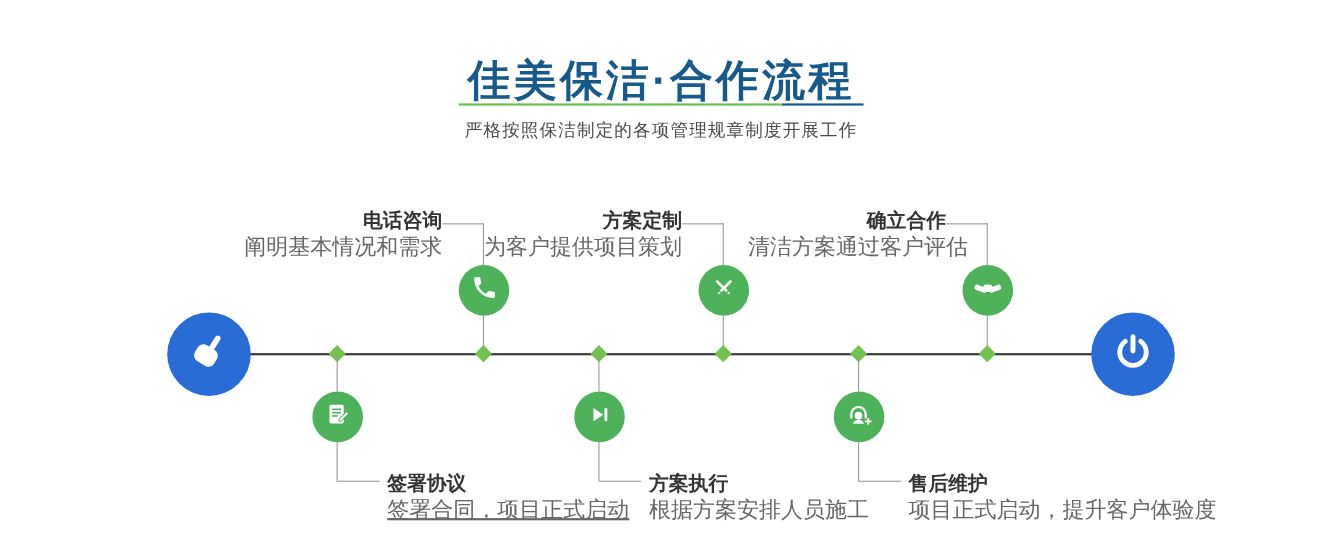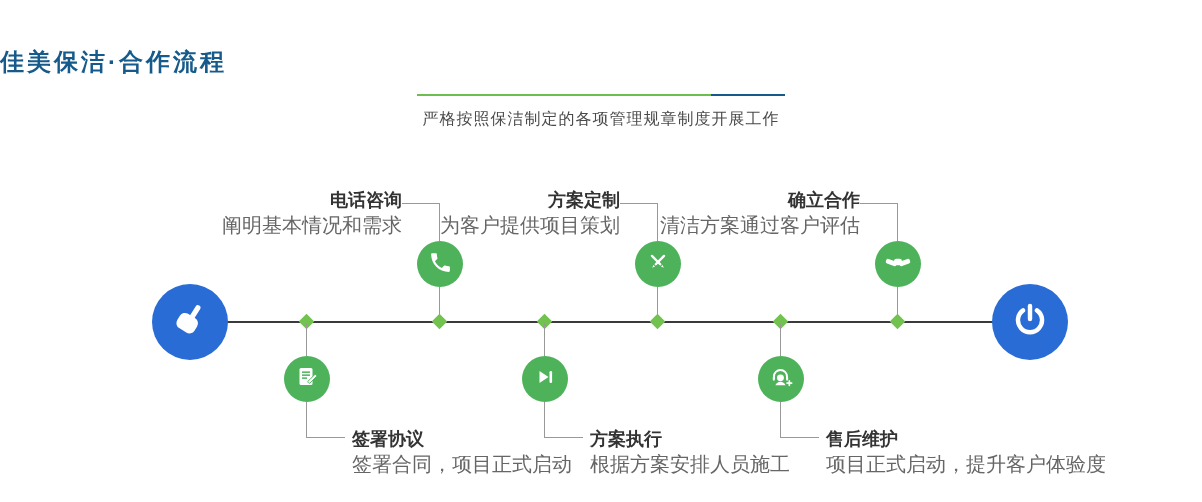--- a/index.html
+++ b/index.html
@@ -1,22 +1,22 @@
 <!DOCTYPE html>
 <html style="--title-blue: #155a8a; --underline-green: #6cbe4e; --node-green: #4db25a; --diamond-green: #72c24f; --endpoint-blue: #2a6cd5; --line-dark: #3a3a3a; --connector-gray: #999999;"><head>
 <meta charset="utf-8">
 <style>
   html,body{margin:0;padding:0;background:#fff;}
   .canvas{
     position:relative;width:1202px;height:502px;margin:0 auto;background:#ffffff;
     font-family:"Liberation Sans","DejaVu Sans",sans-serif;overflow:hidden;
   }
   .page-title{
-    position:absolute;top:46px;left:0;width:100%;
-    font-size:24px;font-weight:bold;color:var(--title-blue,#155a8a);letter-spacing:3px;
+    position:absolute;top:46px;left:0;width:100%;text-align:center;
+    font-size:39px;font-weight:bold;color:var(--title-blue,#155a8a);letter-spacing:3px;
   }
   .title-underline{position:absolute;top:94px;left:50%;transform:translateX(-50%);width:368px;height:2px;display:flex;}
   .ul-green{width:294px;height:2px;background:var(--underline-green,#6cbe4e);}
   .ul-blue{flex:1;height:2px;background:var(--title-blue,#155a8a);}
   .page-subtitle{
     position:absolute;top:109px;left:0;width:100%;text-align:center;
     font-size:16px;color:#4a4a4a;letter-spacing:1px;
   }
   .main-line{position:absolute;left:190px;top:321px;width:840px;height:2px;background:var(--line-dark,#3a3a3a);}
   .hline{position:absolute;height:1px;background:var(--connector-gray,#999);}
@@ -103,21 +103,21 @@
             </g>
         </svg>
       </span>
     </div>
     <div class="vline" style="left:657px;top:287px;height:34px;"></div>
     <div class="diamond" style="left:652px;top:316px;"></div>
   </div>
 
   <div>
     <div class="t-title" style="right:342px;top:189px;text-align:right;">确立合作</div>
-    <div class="t-desc" style="right:342px;top:216px;">清洁方案通过客户评估</div>
+    <div class="t-desc" style="right:322px;top:216px;">清洁方案通过客户评估</div>
     <div class="hline" style="left:860px;top:203px;width:38px;"></div>
     <div class="vline" style="left:897px;top:203px;height:38px;"></div>
     <div class="gcircle" style="left:875px;top:241px;">
       <span>
         <svg width="28" height="28" viewBox="0 0 24 24" fill="#fff">
           <rect x="1.5" y="10.2" width="9.5" height="4.2" rx="1.6" transform="rotate(20 6 12.3)"></rect>
           <rect x="13" y="10.2" width="9.5" height="4.2" rx="1.6" transform="rotate(-20 18 12.3)"></rect>
           <rect x="8.6" y="9.2" width="6.8" height="5.6" rx="2"></rect>
         </svg>
       </span>
@@ -138,21 +138,21 @@
           <rect x="7" y="12.4" width="5" height="1.5" fill="currentColor"></rect>
           <g transform="rotate(45 16.5 14.5)">
               <rect x="15.3" y="8" width="2.6" height="11" rx="1" fill="#fff" stroke="currentColor" stroke-width="0.9"></rect>
             </g>
         </svg>
       </span>
     </div>
     <div class="vline" style="left:306px;top:402px;height:36px;"></div>
     <div class="hline" style="left:307px;top:437px;width:38px;"></div>
     <div class="t-title" style="left:352px;top:428px;">签署协议</div>
-    <div class="t-desc" style="left:352px;top:455px;">签署合同，项目正式启动</div>
+    <div class="t-desc" style="left:352px;top:455px;text-decoration:underline;">签署合同，项目正式启动</div>
   </div>
 
   <div>
     <div class="diamond" style="left:539px;top:316px;"></div>
     <div class="vline" style="left:544px;top:323px;height:33px;"></div>
     <div class="gcircle" style="left:522px;top:356px;">
       <span>
         <svg width="24" height="24" viewBox="0 0 24 24" fill="#fff">
           <path d="M6.5 6v12l9-6z"></path>
           <rect x="16.5" y="6" width="2.6" height="12" rx="1.2"></rect>

